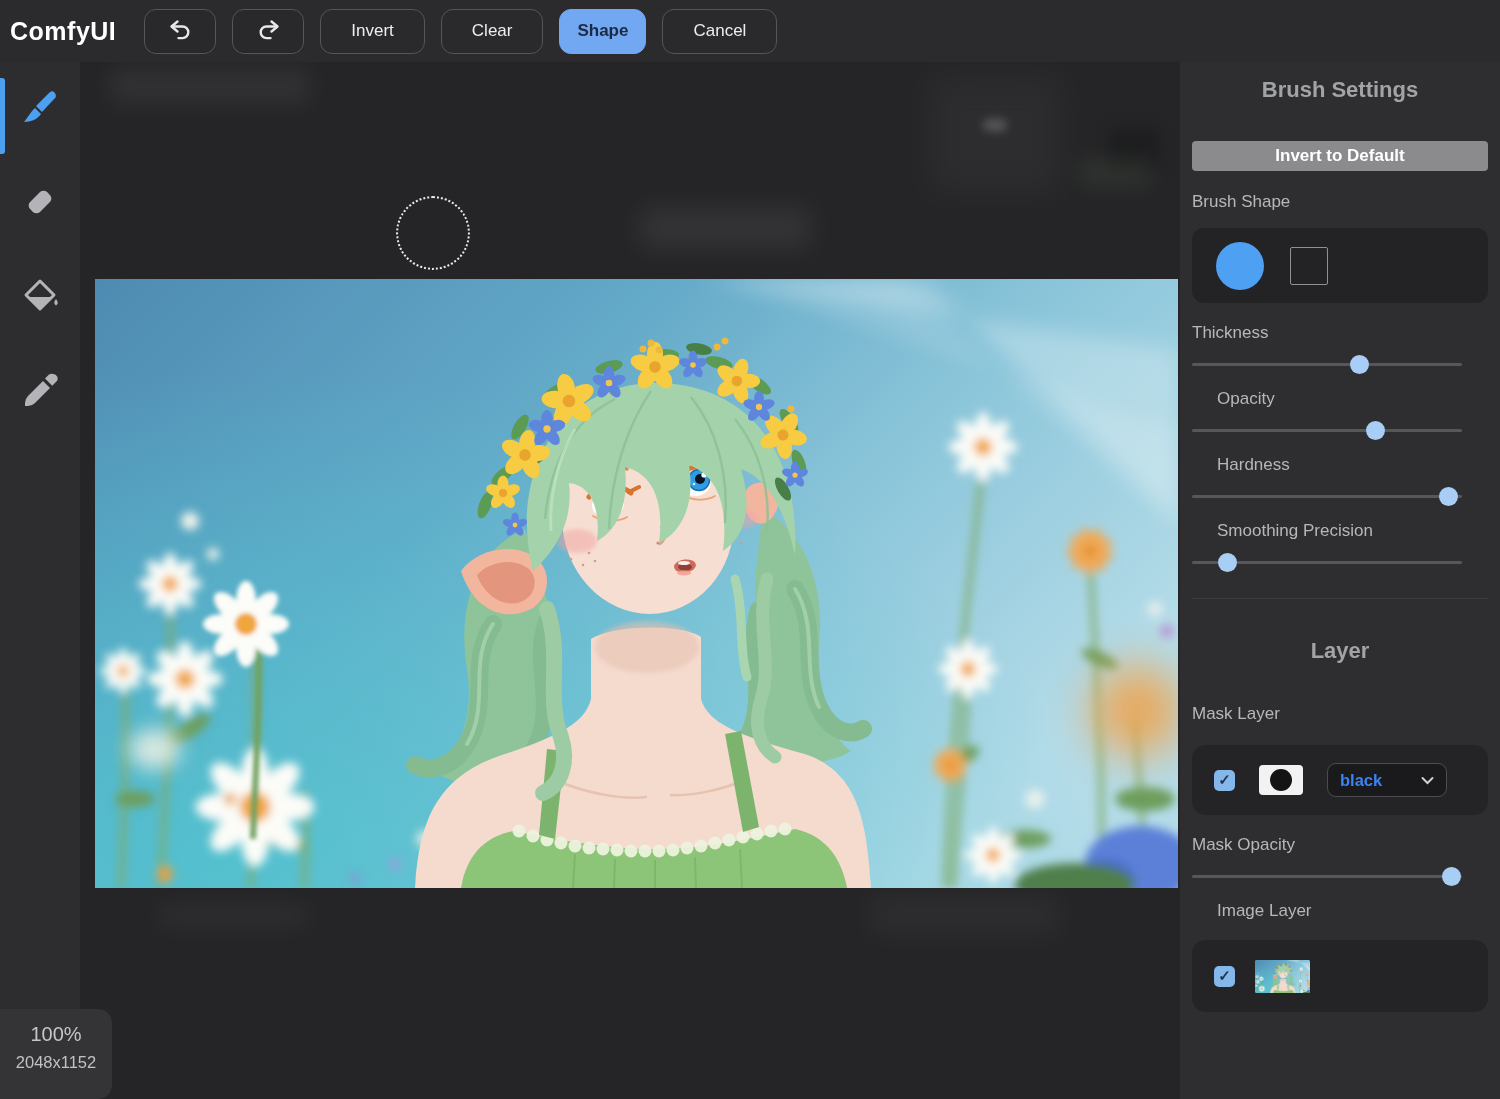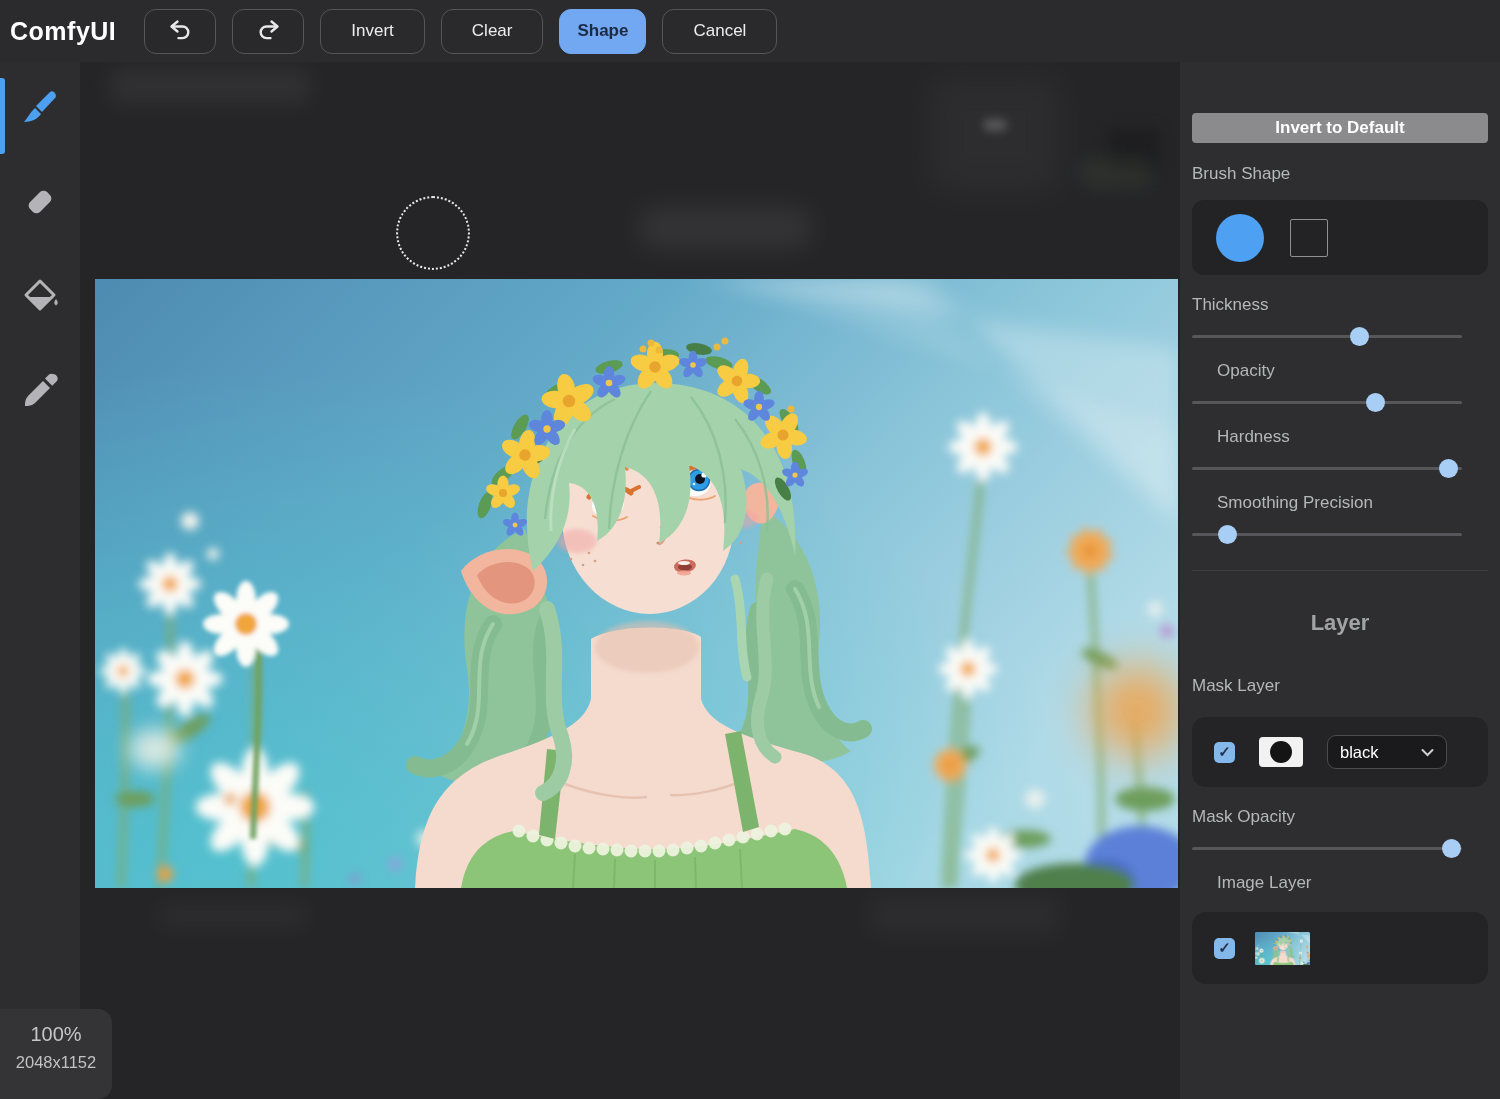--- a/index.html
+++ b/index.html
@@ -69,21 +69,21 @@
   .layer-row.image { height:72px; margin-top:18px; gap:20px; }
   .checkbox { width:21px; height:21px; background:#84b7ea; border-radius:5px; display:flex;
               align-items:center; justify-content:center; color:#24344f; font-size:15px;
               font-weight:bold; cursor:pointer; }
   .mask-preview { width:44px; height:30px; background:#f2f2f2; border-radius:4px; display:flex;
                   align-items:center; justify-content:center; }
   .mask-preview .dot { width:22px; height:22px; border-radius:50%; background:#141414; }
   .dropdown { width:120px; height:34px; background:#1a1a1c; border:1px solid #4c4c50;
               border-radius:9px; display:flex; align-items:center; justify-content:space-between;
               padding:0 12px; cursor:pointer; }
-  .dropdown .dval { color:#ffffff; font-size:16.5px; font-weight:normal; }
+  .dropdown .dval { color:#3b82f6; font-size:16.5px; font-weight:bold; }
   .layer-thumb { width:55px; height:33px; border-radius:2px; overflow:hidden; background:#68b8d8; }
   .hiddefs { position:absolute; width:0; height:0; overflow:hidden; }
 </style>
 </head>
 <body>
 
 <svg class="hiddefs" aria-hidden="true">
   <defs>
     <linearGradient id="skyg" x1="0" y1="0" x2="1" y2="0.55">
       <stop offset="0" stop-color="#4e8bb2"></stop>
@@ -455,20 +455,21 @@
   </div>
   <div class="cursor-circle"></div>
 </main>
 
 <div class="zoominfo">
   <div class="z1">100%</div>
   <div class="z2">2048x1152</div>
 </div>
 
 <aside class="panel">
+  <div class="p-title">Brush Settings</div>
   <button class="reset-btn">Invert to Default</button>
 
   <div class="p-label" style="margin-top:20px">Brush Shape</div>
   <div class="shape-box">
     <div class="shape-circle"></div>
     <div class="shape-square"></div>
   </div>
 
   <div class="p-label">Thickness</div>
   <div class="slider" style="--pct: 62%;">

